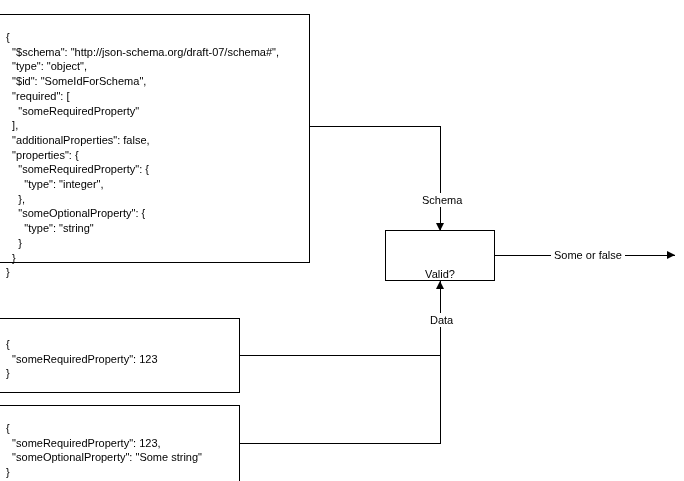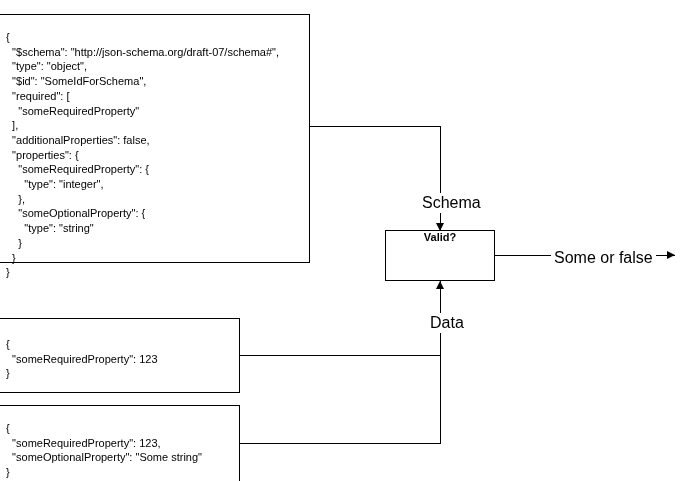--- a/index.html
+++ b/index.html
@@ -49,23 +49,22 @@
     top: 15px;
   }
 
   
   #valid-box {
     left: 385px;
     top: 230px;
     width: 110px;
     height: 51px;
     display: flex;
-    align-items: flex-start;
+    align-items: flex-end;
     justify-content: center;
-    font-weight: bold;
   }
   #valid-label {
     font-size: 11px;
     color: #000000;
   }
 
   
   #data-box-1 {
     left: -1px;
     top: 318px;
@@ -130,21 +129,21 @@
     border-bottom: 4.5px solid transparent;
     border-left: 8px solid #000000;
   }
   #schema-arrowhead { left: 436px; top: 223px; }
   #data-arrowhead   { left: 436px; top: 281px; }
   #out-arrowhead    { left: 667px; top: 251px; }
 
   
   .edge-label {
     position: absolute;
-    font-size: 16px;
+    font-size: 11px;
     color: #000000;
     background: #ffffff;
     padding: 1px 3px;
     white-space: nowrap;
     z-index: 5;
   }
   #label-schema {
     left: 419px;
     top: 193px;
     transform: translateX(0);

